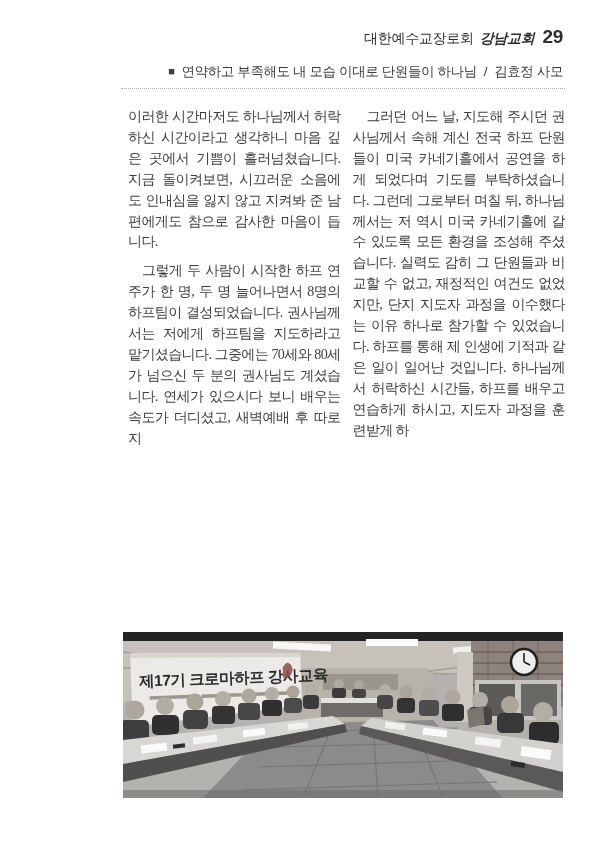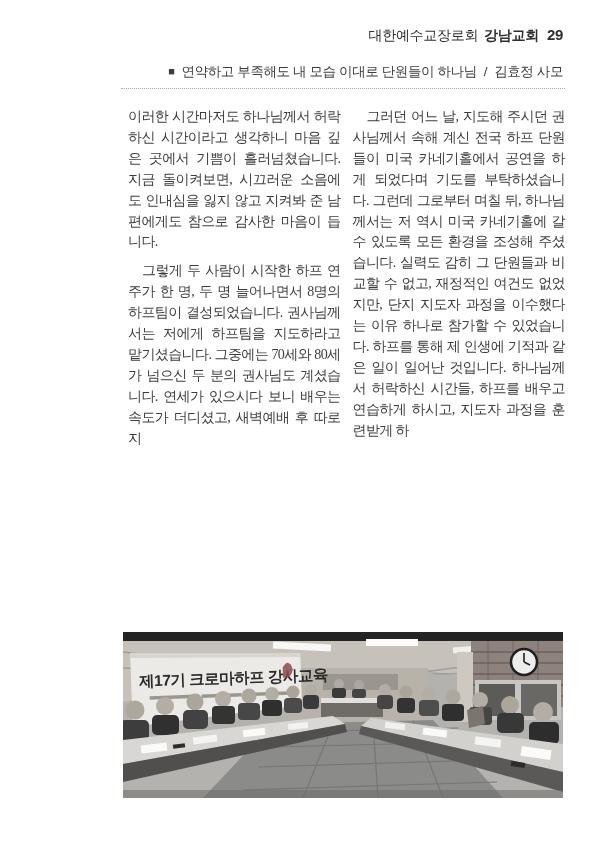--- a/index.html
+++ b/index.html
@@ -11,22 +11,22 @@
     font-family:"Liberation Serif","DejaVu Serif",serif;
     margin-left:43px;
   }
   
   .running-head{
     position:absolute;top:26px;right:80px;
     font-family:"Liberation Sans","DejaVu Sans",sans-serif;
     font-size:14px;color:#2e2e2e;letter-spacing:-0.3px;
     display:flex;align-items:baseline;gap:6px;
   }
-  .running-head .church{font-weight:bold;}
-  .running-head .pageno{font-weight:bold;font-size:15px;margin-left:2px;}
+  .running-head .church{font-weight:bold;font-style:italic;}
+  .running-head .pageno{font-weight:bold;font-size:19px;margin-left:2px;}
   
   .article-head{
     position:absolute;top:63px;right:80px;
     font-family:"Liberation Sans","DejaVu Sans",sans-serif;
     font-size:13.5px;color:#3c3c3c;letter-spacing:-0.4px;
     display:flex;align-items:baseline;gap:7px;white-space:nowrap;
   }
   .article-head .marker{font-size:11px;position:relative;top:-1px;}
   .dotted-rule{
     position:absolute;left:78px;right:78px;top:88px;height:0;

